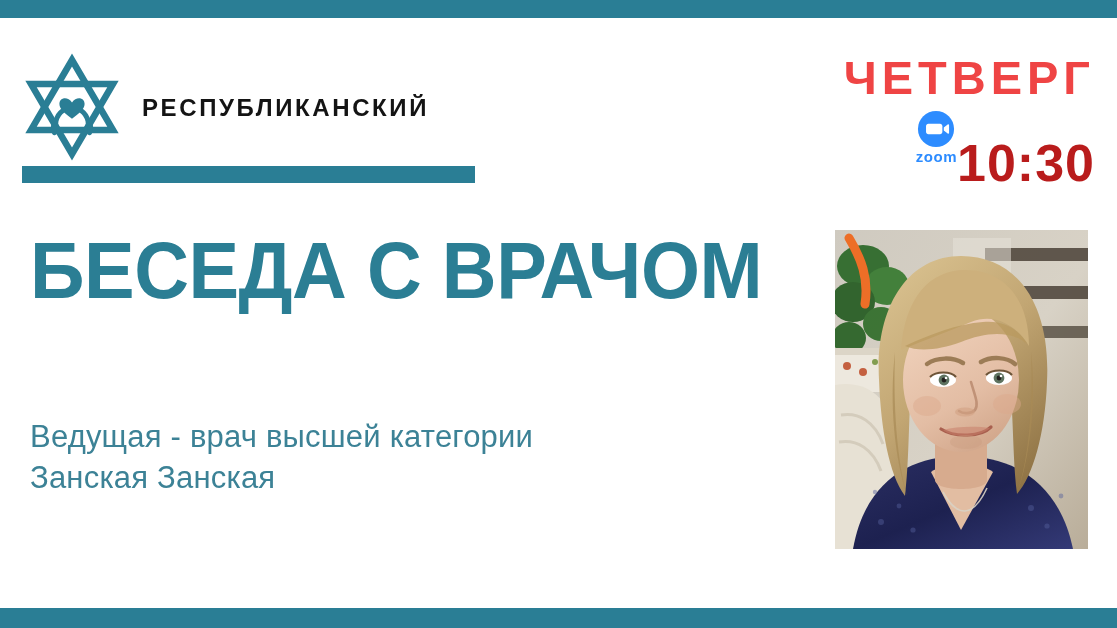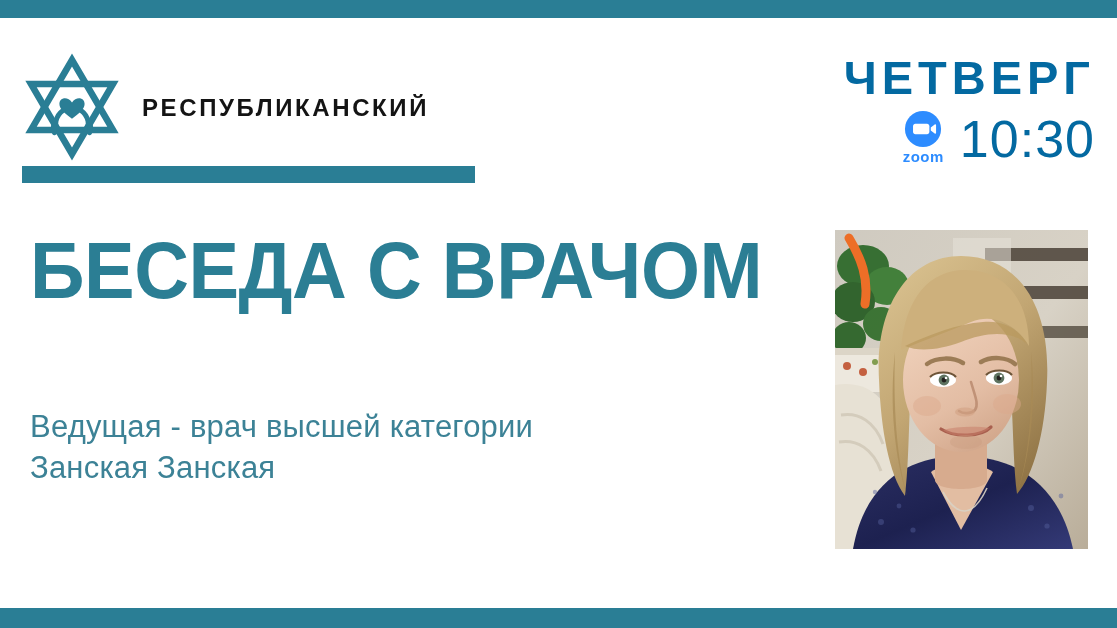--- a/index.html
+++ b/index.html
@@ -78,32 +78,31 @@
 
   
   .day-block {
     position: absolute;
     right: 22px;
     top: 52px;
     width: 290px;
     text-align: right;
   }
   .day-label {
-    color: #0369a1;
+    color: #ef4444;
     font-weight: 700;
     font-size: 47px;
     letter-spacing: 5px;
     line-height: 52px;
     white-space: nowrap;
   }
   .time-row {
     display: flex;
-    align-items: flex-end;
+    align-items: flex-start;
     justify-content: flex-end;
-    gap: 16px;
     margin-top: 6px;
   }
   .zoom-logo {
     display: flex;
     flex-direction: column;
     align-items: center;
     flex: 0 0 auto;
     padding-bottom: 2px;
   }
   .zoom-mark {
@@ -113,26 +112,27 @@
   }
   .zoom-word {
     color: #2D8CFF;
     font-size: 15px;
     font-weight: 700;
     letter-spacing: 0.5px;
     line-height: 15px;
     margin-top: 1px;
   }
   .time-label {
-    color: #0369a1;
-    font-weight: 400;
+    color: #b91c1c;
+    font-weight: 700;
     font-size: 52px;
     letter-spacing: 1px;
     line-height: 54px;
     white-space: nowrap;
+    margin-top: 26px;
   }
 
   
   .headline {
     position: absolute;
     left: 30px;
     top: 228px;
     color: #2B7E94;
     font-weight: 700;
     font-size: 79px;
@@ -140,21 +140,21 @@
     letter-spacing: -0.5px;
     transform: scaleX(0.96);
     transform-origin: left center;
     white-space: nowrap;
   }
 
   
   .subtitle {
     position: absolute;
     left: 30px;
-    top: 406px;
+    top: 416px;
     width: 700px;
     color: #3C8296;
     font-size: 31px;
     font-weight: 400;
     line-height: 41px;
     letter-spacing: 0.2px;
   }
   .subtitle-line { display: block; white-space: nowrap; }
 
   

